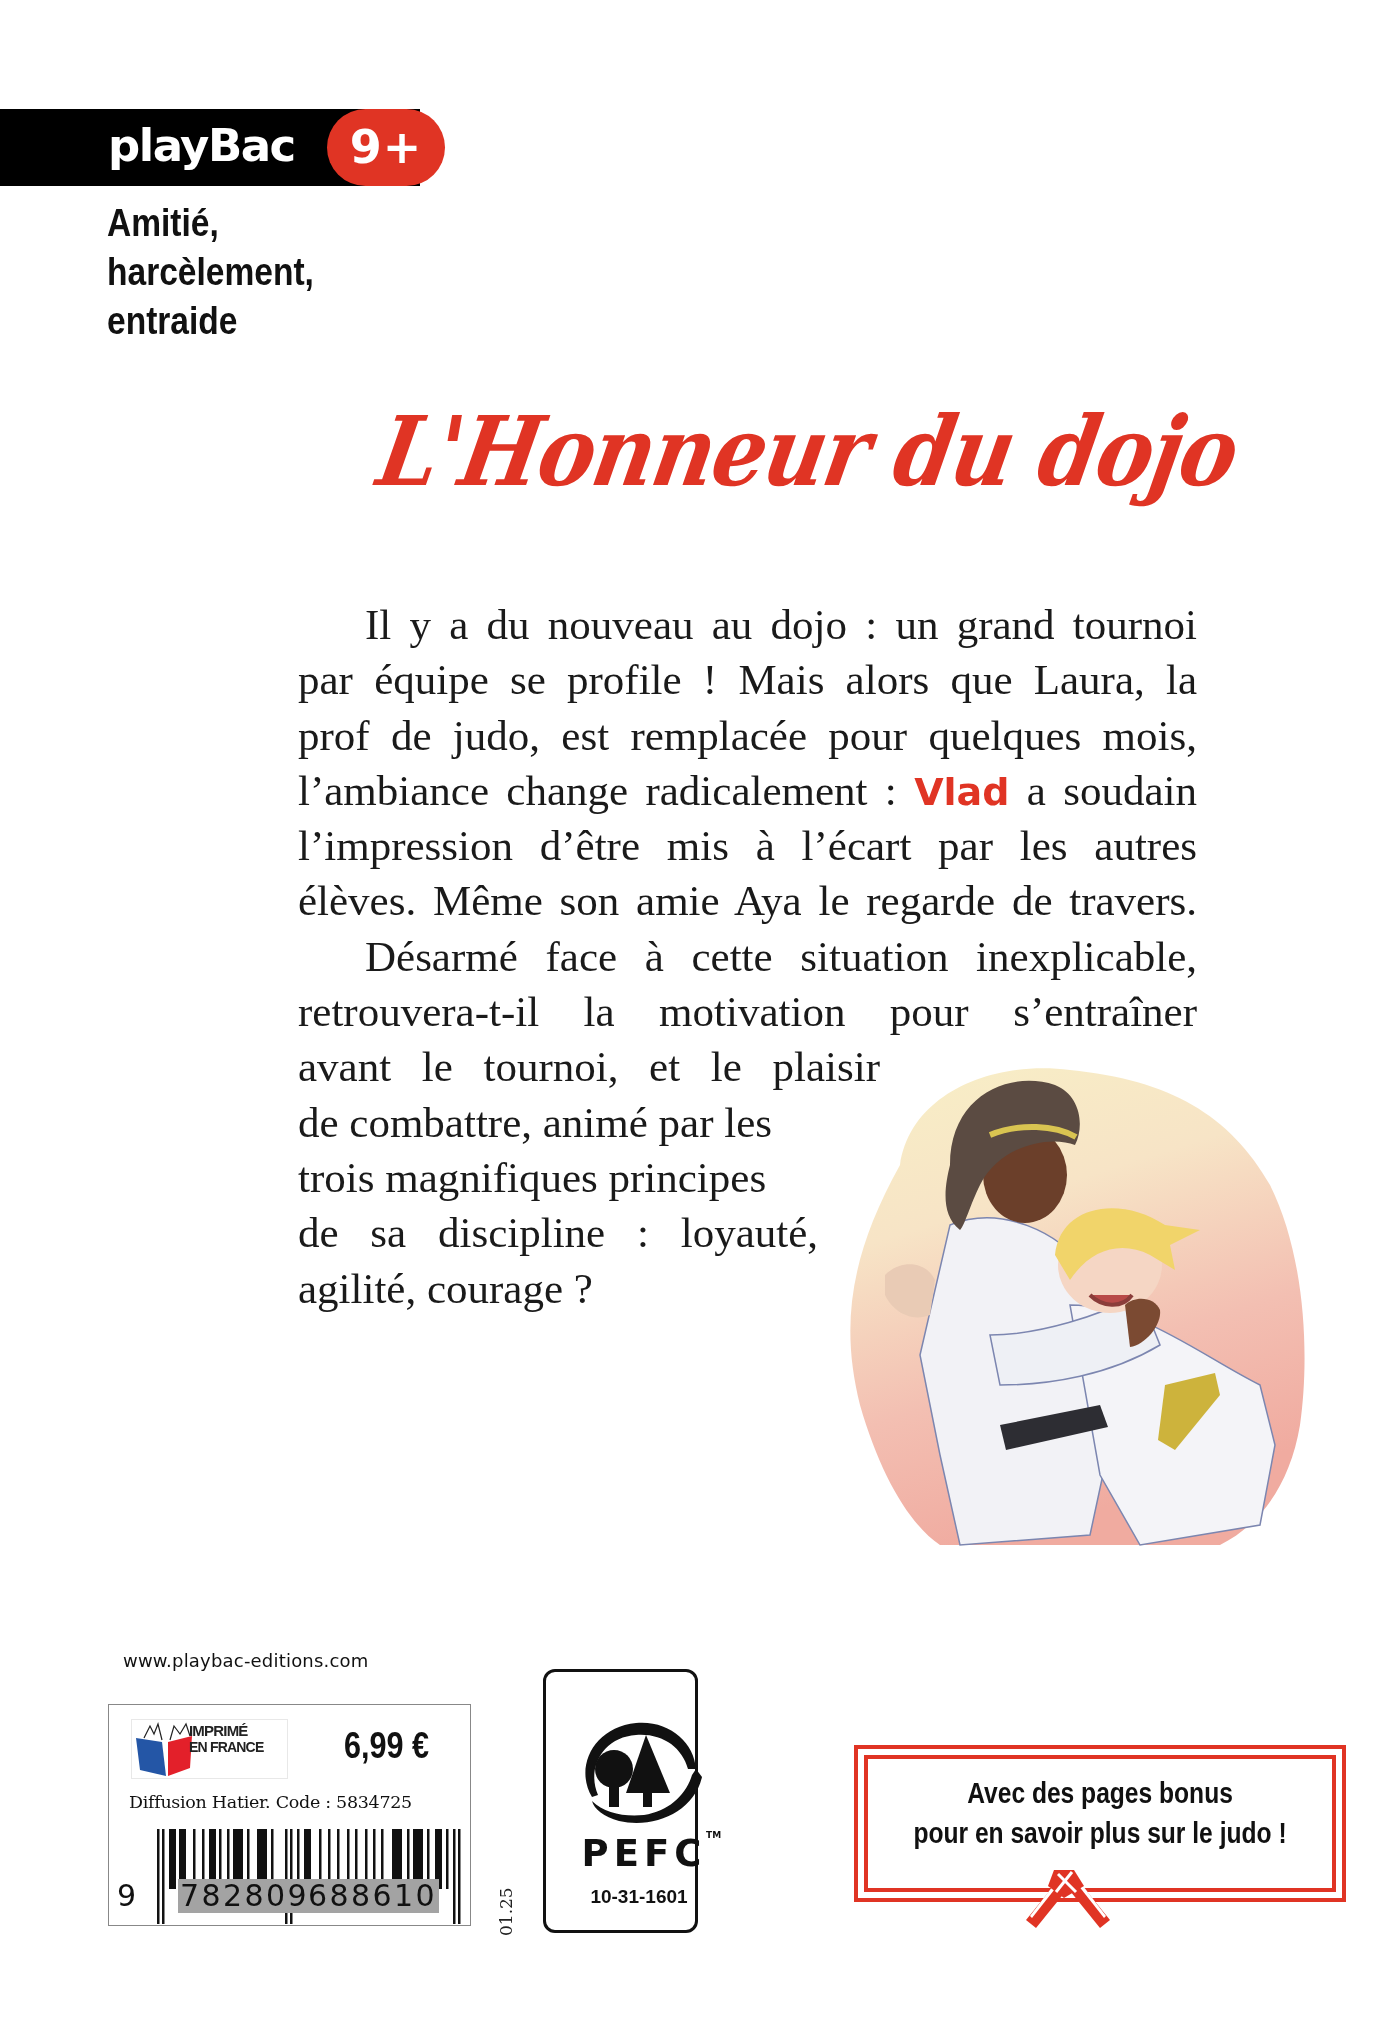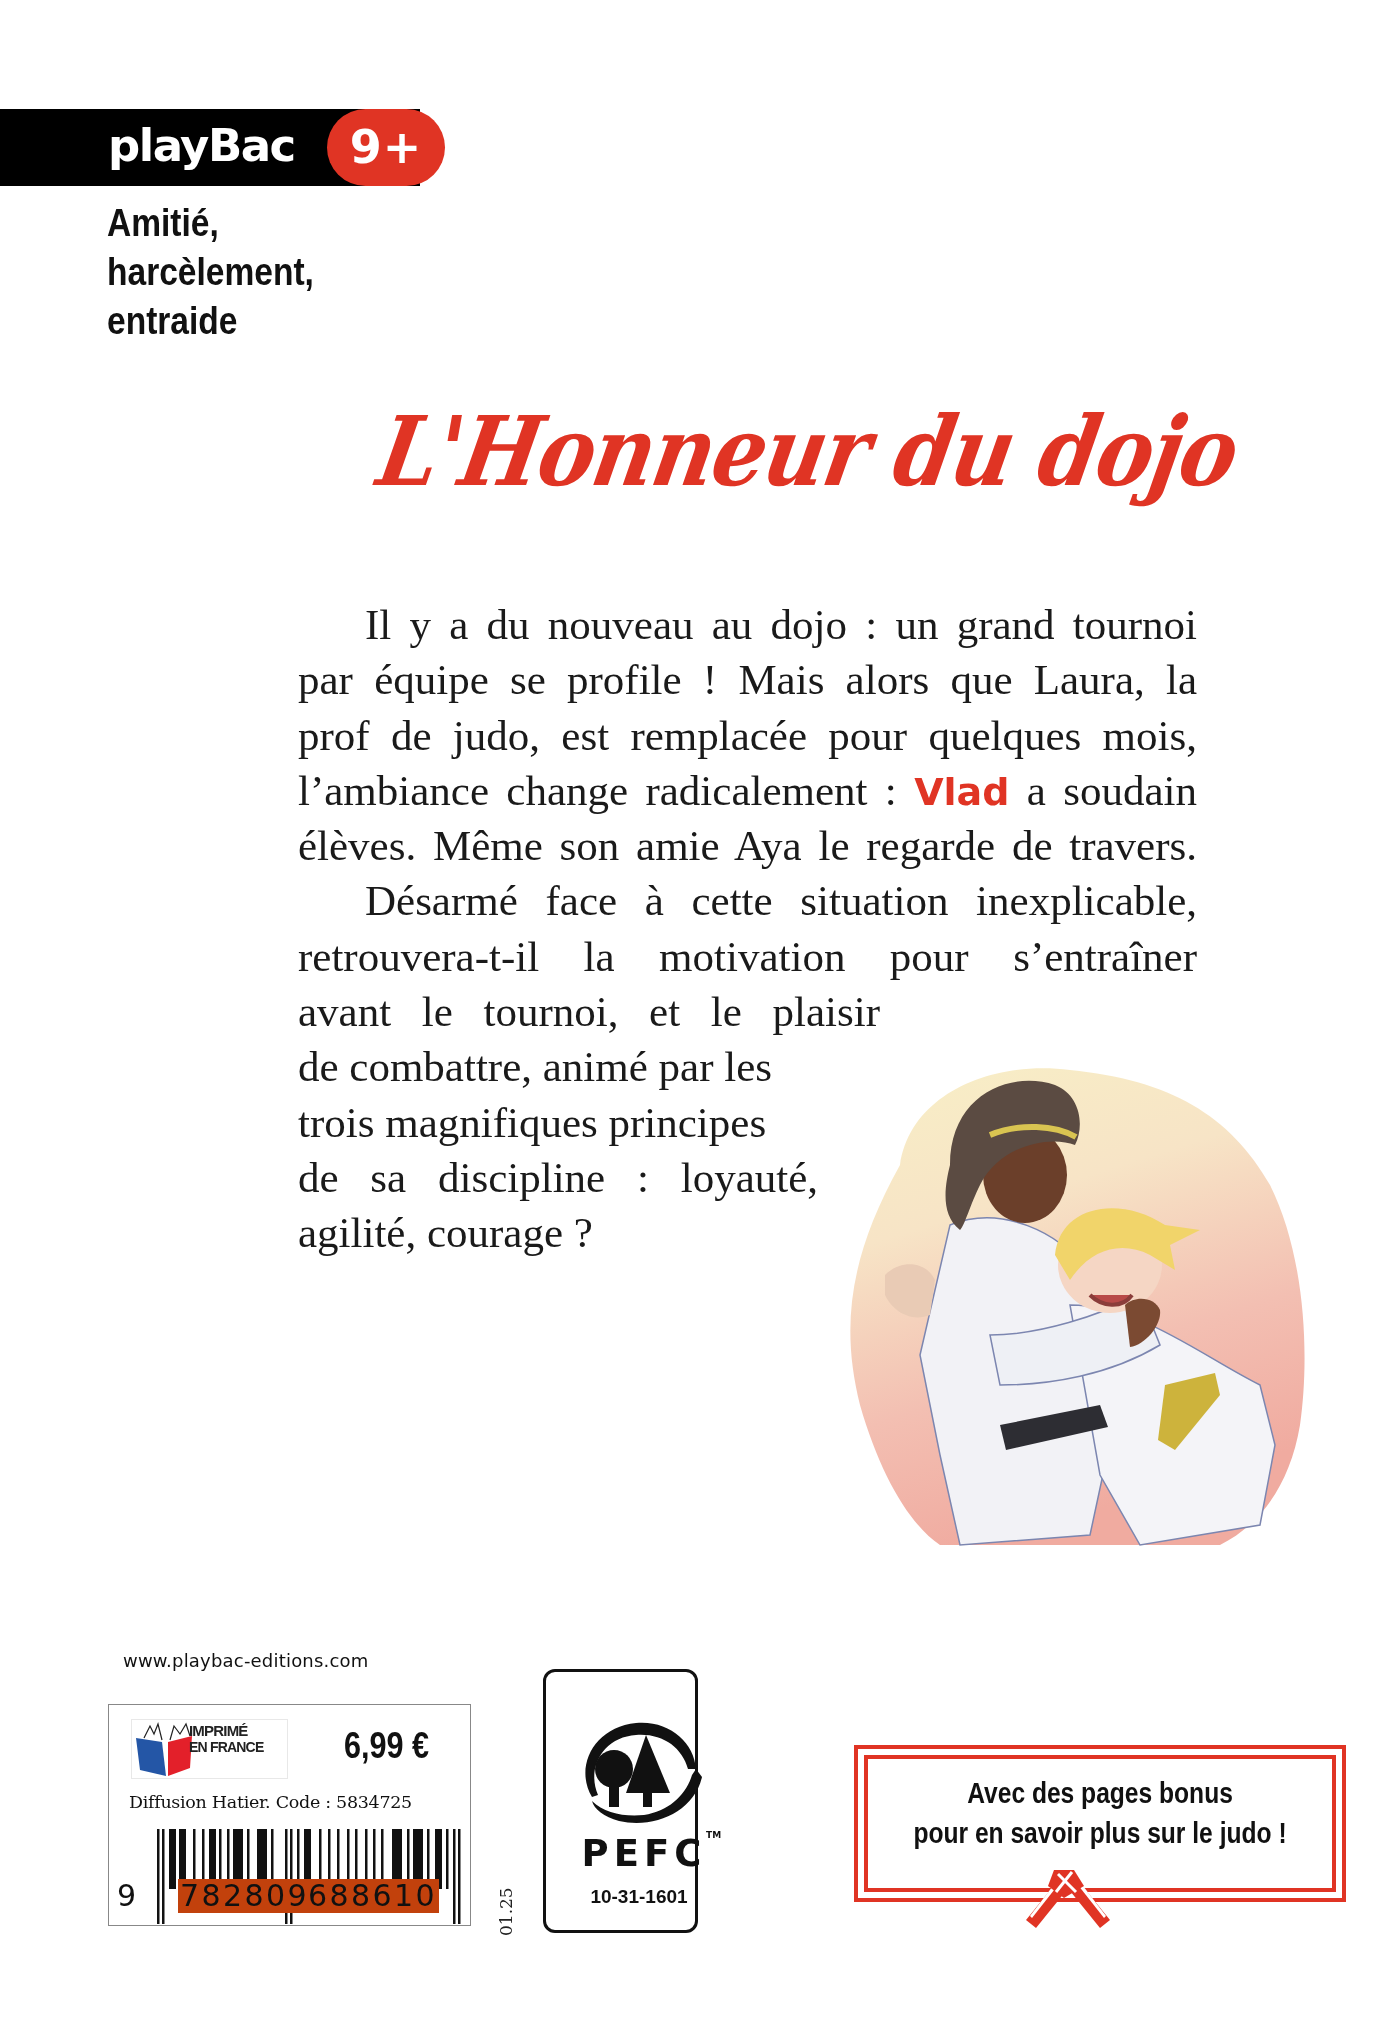--- a/index.html
+++ b/index.html
@@ -46,21 +46,21 @@
 
   
   .price-box { left: 108px; top: 1704px; width: 363px; height: 222px; border: 1.5px solid #888; background: #fff; box-sizing: border-box; }
   .imprime-logo { left: 22px; top: 14px; width: 155px; height: 58px; border: 1px solid #e8e8e8; }
   .imprime-text { left: 80px; top: 18px; font-family: "Liberation Sans", sans-serif; font-weight: bold; color: #222; font-size: 15px; line-height: 16px; letter-spacing: -0.8px; }
   .imprime-text .l2 { font-size: 14px; }
   .price { left: 235px; top: 20px; font-family: "Liberation Sans", sans-serif; font-weight: bold; font-size: 36px; color: #111;
     transform: scaleX(0.85); transform-origin: left top; white-space: nowrap; }
   .diffusion { left: 20px; top: 87px; font-family: "DejaVu Serif", serif; font-size: 17.5px; color: #111; white-space: nowrap; letter-spacing: -0.3px; }
   .barcode { left: 48px; top: 124px; width: 305px; height: 95px; }
-  .ean { top: 174px; font-family: "DejaVu Sans", sans-serif; font-size: 30px; color: #111; background: #c2410c; line-height: 34px; }
+  .ean { top: 174px; font-family: "DejaVu Sans", sans-serif; font-size: 30px; color: #111; background: #a3a3a3; line-height: 34px; }
   .ean.first { left: 8px; background: transparent; }
   .ean.g1 { left: 69px; letter-spacing: 2.4px; padding: 0 2px; }
   .ean.g2 { left: 197px; letter-spacing: 2.4px; padding: 0 2px; }
 
   .date-code { left: 496px; top: 1868px; width: 20px; height: 68px; }
   .date-code span { position: absolute; left: 0; top: 0; transform: rotate(-90deg) translate(-68px, 0); transform-origin: left top;
     font-family: "DejaVu Serif", serif; font-size: 17px; color: #222; white-space: nowrap; }
 
   
   .pefc-box { left: 543px; top: 1669px; width: 155px; height: 264px; border: 3px solid #111; border-radius: 12px; box-sizing: border-box; background: #fff; }
@@ -90,20 +90,21 @@
   <div>entraide</div>
 </div>
 
 <div class="abs title">L'Honneur du dojo</div>
 
 <div class="abs body-text">
   <span class="line indent">Il y a du nouveau au dojo : un grand tournoi</span>
   <span class="line">par équipe se profile ! Mais alors que Laura, la</span>
   <span class="line">prof de judo, est remplacée pour quelques mois,</span>
   <span class="line"><span>l’ambiance change radicalement : </span><span class="vlad">Vlad</span><span> a soudain</span></span>
+  <span class="line">l’impression d’être mis à l’écart par les autres</span>
   <span class="line">élèves. Même son amie Aya le regarde de travers.</span>
   <span class="line indent">Désarmé face à cette situation inexplicable,</span>
   <span class="line">retrouvera-t-il la motivation pour s’entraîner</span>
   <span class="line narrow">avant le tournoi, et le plaisir</span>
   <span class="line narrow2 last">de combattre, animé par les</span>
   <span class="line narrow3 last">trois magnifiques principes</span>
   <span class="line narrow4">de sa discipline : loyauté,</span>
   <span class="line last">agilité, courage ?</span>
 </div>
 

